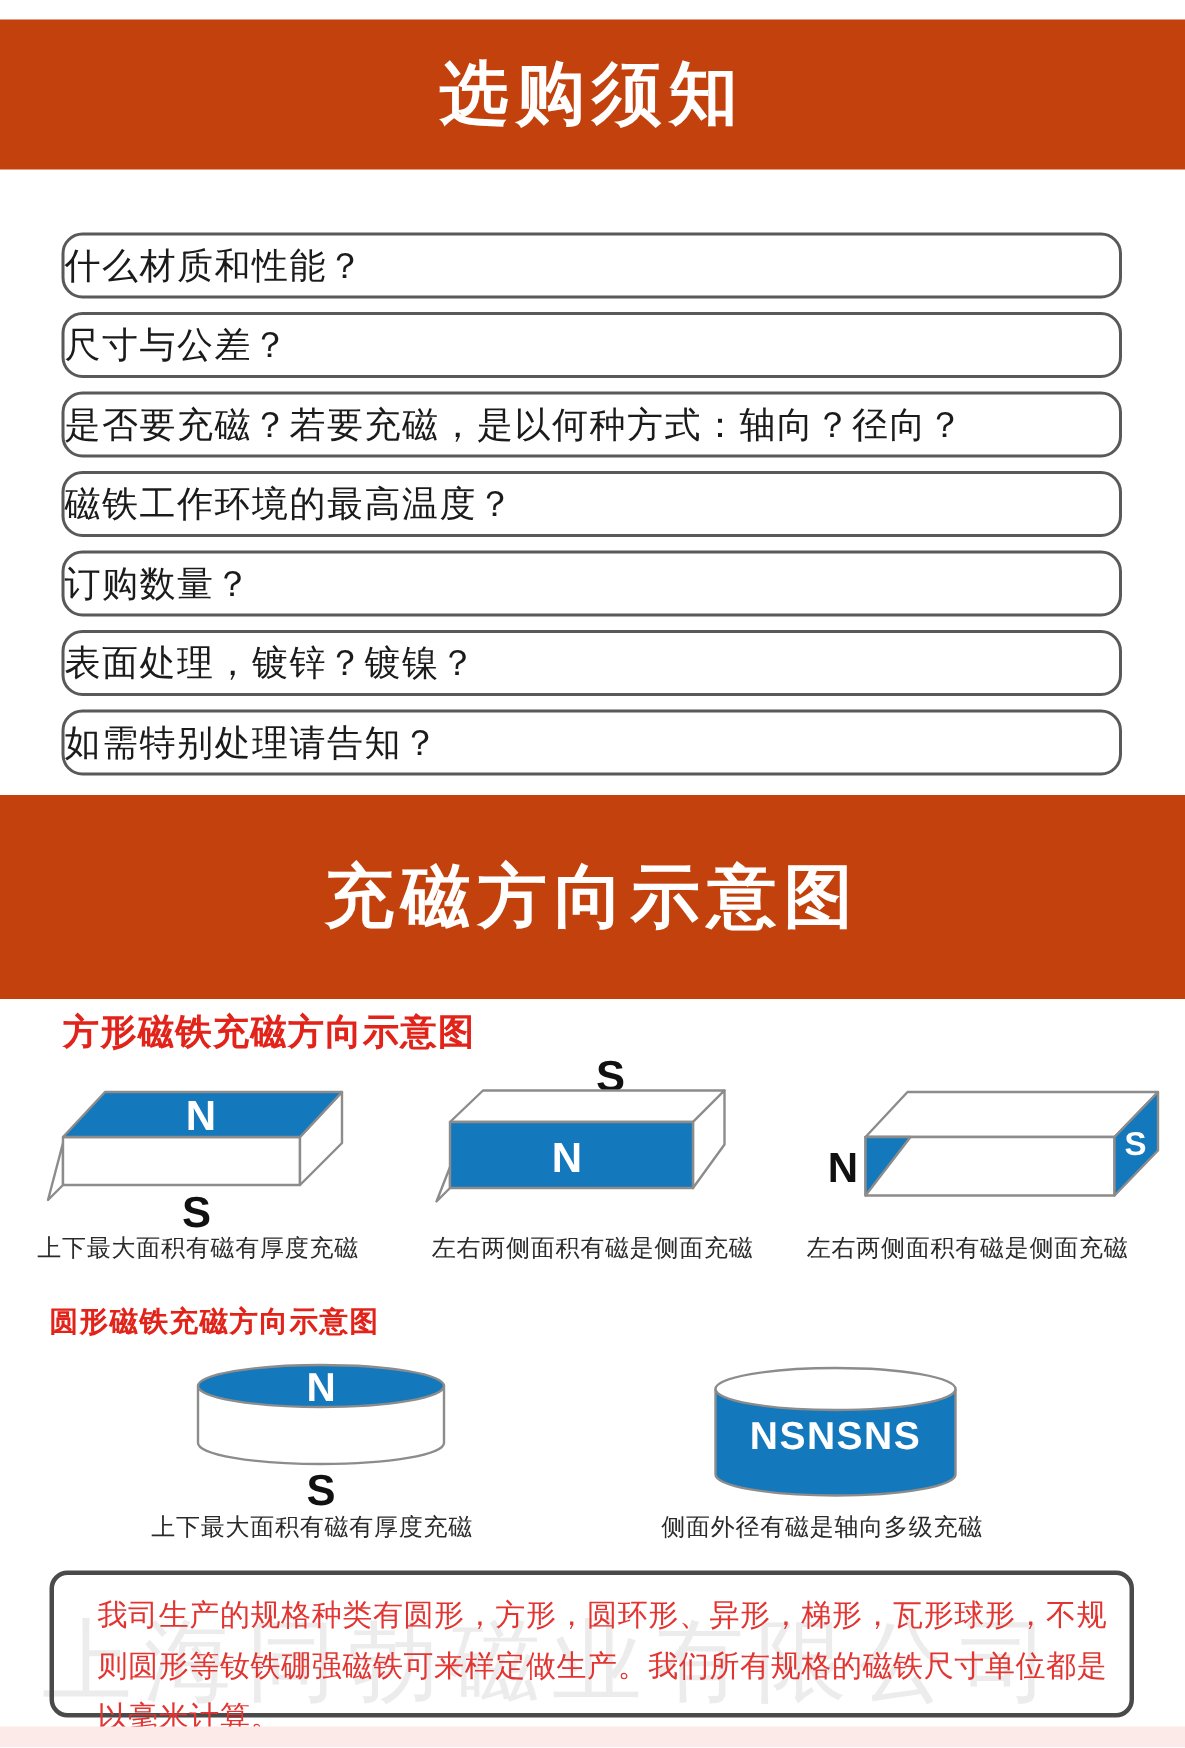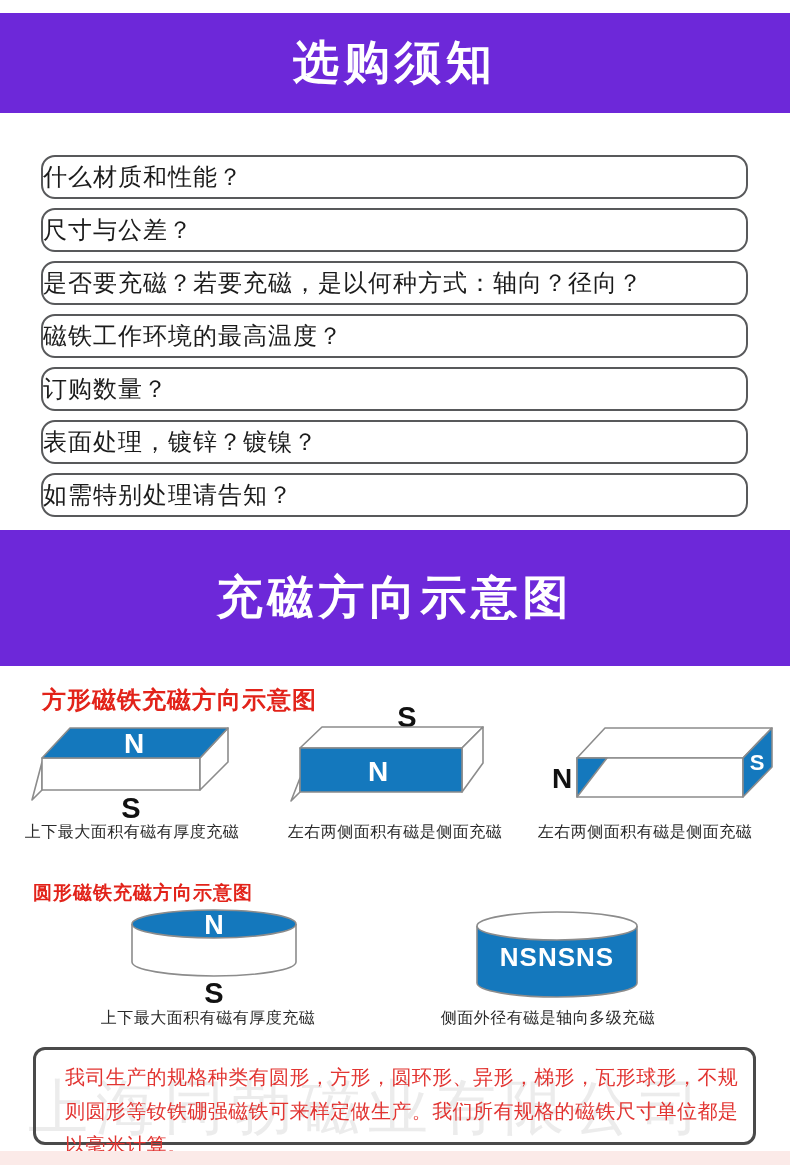--- a/index.html
+++ b/index.html
@@ -1,27 +1,27 @@
 <!DOCTYPE html>
 <html><head>
 <meta charset="utf-8">
 <style>
   html,body{margin:0;padding:0;background:#ffffff;}
   .page{position:relative;width:790px;height:1165px;background:#ffffff;overflow:hidden;
         font-family:"Liberation Sans","DejaVu Sans",sans-serif;}
-  .band{position:absolute;left:0;width:790px;background:#6d28d9;color:#ffffff;
+  .band{position:absolute;left:0;width:790px;background:#c2410c;color:#ffffff;
         display:flex;align-items:center;justify-content:center;
         font-weight:bold;font-size:46px;letter-spacing:5px;}
   .band1{top:13px;height:100px;}
   .band2{top:530px;height:136px;}
   .q-bar{position:absolute;left:41px;width:707px;height:44px;box-sizing:border-box;
          border:2px solid #58595b;border-radius:14px;background:#ffffff;
          display:flex;align-items:center;
          font-size:24px;letter-spacing:1px;color:#1b1b1b;}
-  .red-title{position:absolute;font-weight:bold;color:#e2231a;white-space:nowrap;margin-top:12px;}
+  .red-title{position:absolute;font-weight:bold;color:#e2231a;white-space:nowrap;}
   .rt1{left:42px;top:672px;font-size:24px;letter-spacing:1px;}
   .rt2{left:33px;top:868px;font-size:19px;letter-spacing:1px;}
   .diagram{position:absolute;}
   .caption{position:absolute;transform:translateX(-50%);font-size:16px;color:#2b2b2b;
            white-space:nowrap;letter-spacing:0.5px;}
   .notice-box{position:absolute;left:33px;top:1047px;width:723px;height:98px;box-sizing:border-box;
               border:3px solid #4a4a4a;border-radius:12px;background:transparent;
               padding:10px 13px 0 29px;}
   .notice-text{font-size:20px;line-height:34px;color:#e23532;letter-spacing:0.4px;}
   .watermark{position:absolute;left:28px;top:1068px;width:740px;font-size:60px;font-weight:normal;

